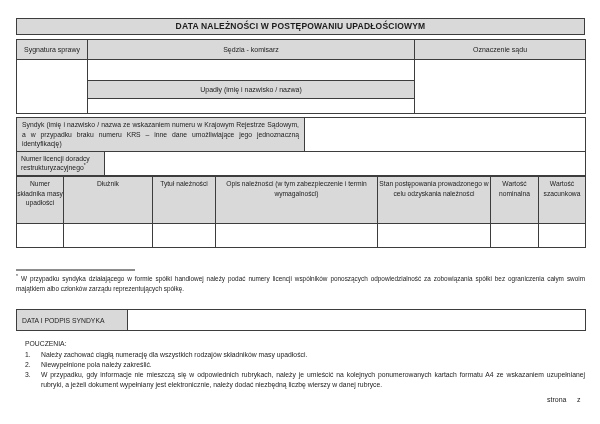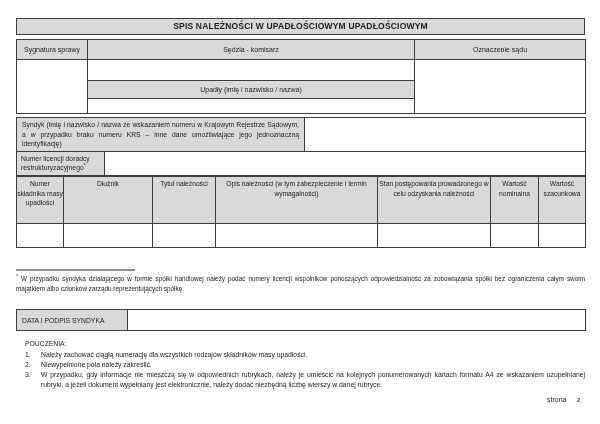--- a/index.html
+++ b/index.html
@@ -66,21 +66,21 @@
 
   .footer-word { top:396px; font-size:7px; }
   #footer-strona { left:547px; }
   #footer-z { left:577px; }
 </style>
 </head>
 <body>
 
 <div class="sheet">
 
-  <div id="title-bar" class="abs">SPIS NALEŻNOŚCI W UPADŁOŚCIOWYM UPADŁOŚCIOWYM</div>
+  <div id="title-bar" class="abs">DATA NALEŻNOŚCI W POSTĘPOWANIU UPADŁOŚCIOWYM</div>
 
   <table id="top-table" class="abs">
     <colgroup>
         <col style="width:71px">
         <col style="width:327px">
         <col style="width:171px">
       </colgroup>
     <tbody>
         <tr class="lblrow">
       <td class="gray c">Sygnatura sprawy</td>

